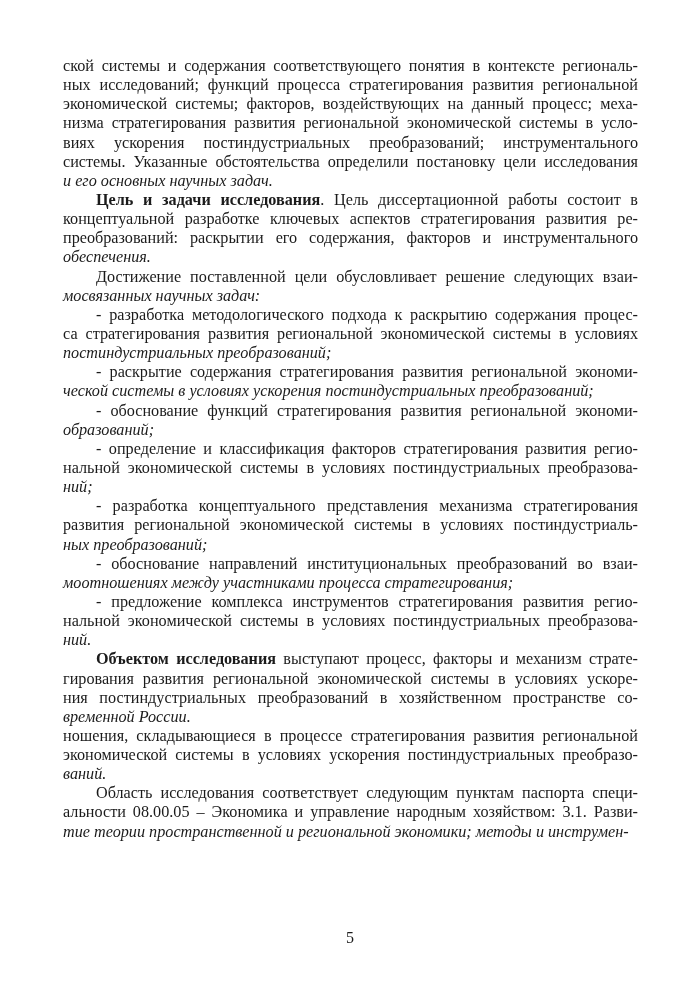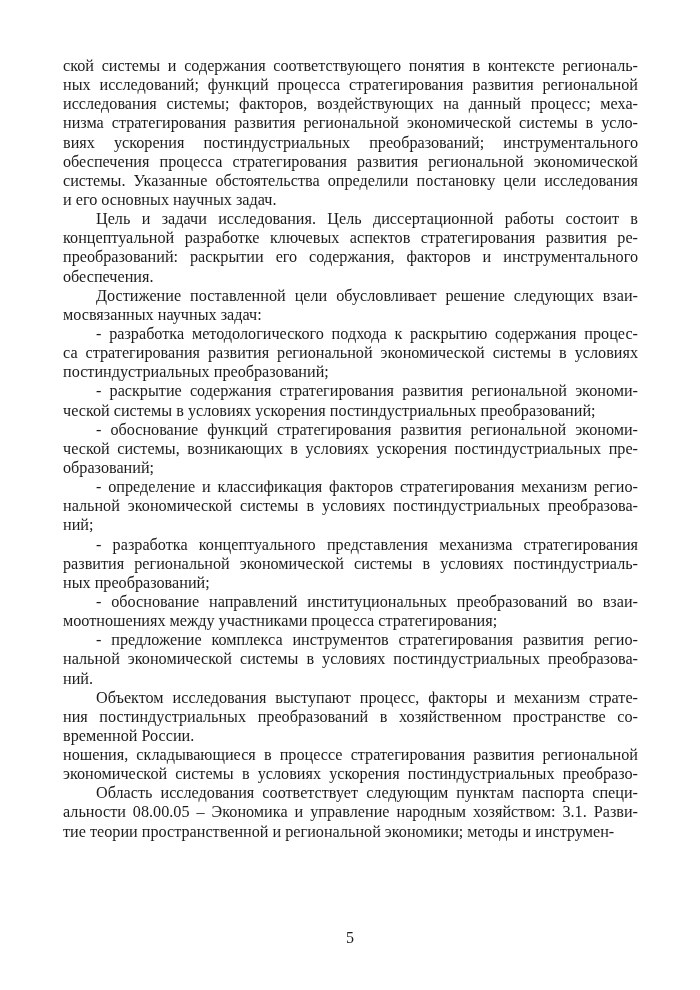--- a/index.html
+++ b/index.html
@@ -26,79 +26,80 @@
     font-size: 16.2px;
     line-height: 19.15px;
     height: 19.15px;
     white-space: normal;
     text-align: justify;
     text-align-last: justify;
     overflow: visible;
   }
   .line.last {
     text-align-last: left;
+    font-style: italic;
   }
   .line.indent {
     text-indent: 33px;
   }
   .bold {
-    font-weight: normal;
+    font-weight: bold;
   }
   .page-number {
     position: absolute;
     left: 0;
     top: 928px;
     width: 700px;
     text-align: center;
     font-size: 16px;
     line-height: 19px;
     color: #1b1b1b;
   }
 </style>
 </head>
 <body>
 
 <div class="page">
   <div class="text-block">
       <div class="line"><span>ской системы и содержания соответствующего понятия в контексте региональ-</span></div>
       <div class="line"><span>ных исследований; функций процесса стратегирования развития региональной</span></div>
-      <div class="line"><span>исследования системы; факторов, воздействующих на данный процесс; меха-</span></div>
+      <div class="line"><span>экономической системы; факторов, воздействующих на данный процесс; меха-</span></div>
       <div class="line"><span>низма стратегирования развития региональной экономической системы в усло-</span></div>
       <div class="line"><span>виях ускорения постиндустриальных преобразований; инструментального</span></div>
-      <div class="line"><span>обеспечения процесса стратегирования развития региональной экономической</span></div>
       <div class="line"><span>системы. Указанные обстоятельства определили постановку цели исследования</span></div>
       <div class="line last"><span>и его основных научных задач.</span></div>
       <div class="line indent"><span class="bold">Цель и задачи исследования</span><span>. Цель диссертационной работы состоит в</span></div>
       <div class="line"><span>концептуальной разработке ключевых аспектов стратегирования развития ре-</span></div>
       <div class="line"><span>преобразований: раскрытии его содержания, факторов и инструментального</span></div>
       <div class="line last"><span>обеспечения.</span></div>
       <div class="line indent"><span>Достижение поставленной цели обусловливает решение следующих взаи-</span></div>
       <div class="line last"><span>мосвязанных научных задач:</span></div>
       <div class="line indent"><span>- разработка методологического подхода к раскрытию содержания процес-</span></div>
       <div class="line"><span>са стратегирования развития региональной экономической системы в условиях</span></div>
       <div class="line last"><span>постиндустриальных преобразований;</span></div>
       <div class="line indent"><span>- раскрытие содержания стратегирования развития региональной экономи-</span></div>
       <div class="line last"><span>ческой системы в условиях ускорения постиндустриальных преобразований;</span></div>
       <div class="line indent"><span>- обоснование функций стратегирования развития региональной экономи-</span></div>
-      <div class="line"><span>ческой системы, возникающих в условиях ускорения постиндустриальных пре-</span></div>
       <div class="line last"><span>образований;</span></div>
-      <div class="line indent"><span>- определение и классификация факторов стратегирования механизм регио-</span></div>
+      <div class="line indent"><span>- определение и классификация факторов стратегирования развития регио-</span></div>
       <div class="line"><span>нальной экономической системы в условиях постиндустриальных преобразова-</span></div>
       <div class="line last"><span>ний;</span></div>
       <div class="line indent"><span>- разработка концептуального представления механизма стратегирования</span></div>
       <div class="line"><span>развития региональной экономической системы в условиях постиндустриаль-</span></div>
       <div class="line last"><span>ных преобразований;</span></div>
       <div class="line indent"><span>- обоснование направлений институциональных преобразований во взаи-</span></div>
       <div class="line last"><span>моотношениях между участниками процесса стратегирования;</span></div>
       <div class="line indent"><span>- предложение комплекса инструментов стратегирования развития регио-</span></div>
       <div class="line"><span>нальной экономической системы в условиях постиндустриальных преобразова-</span></div>
       <div class="line last"><span>ний.</span></div>
       <div class="line indent"><span class="bold">Объектом исследования</span><span> выступают процесс, факторы и механизм страте-</span></div>
+      <div class="line"><span>гирования развития региональной экономической системы в условиях ускоре-</span></div>
       <div class="line"><span>ния постиндустриальных преобразований в хозяйственном пространстве со-</span></div>
       <div class="line last"><span>временной России.</span></div>
       <div class="line"><span>ношения, складывающиеся в процессе стратегирования развития региональной</span></div>
       <div class="line"><span>экономической системы в условиях ускорения постиндустриальных преобразо-</span></div>
+      <div class="line last"><span>ваний.</span></div>
       <div class="line indent"><span>Область исследования соответствует следующим пунктам паспорта специ-</span></div>
       <div class="line"><span>альности 08.00.05 – Экономика и управление народным хозяйством: 3.1. Разви-</span></div>
       <div class="line last"><span>тие теории пространственной и региональной экономики; методы и инструмен-</span></div>
     </div>
   <div class="page-number">5</div>
 </div>
 
 </body></html>

